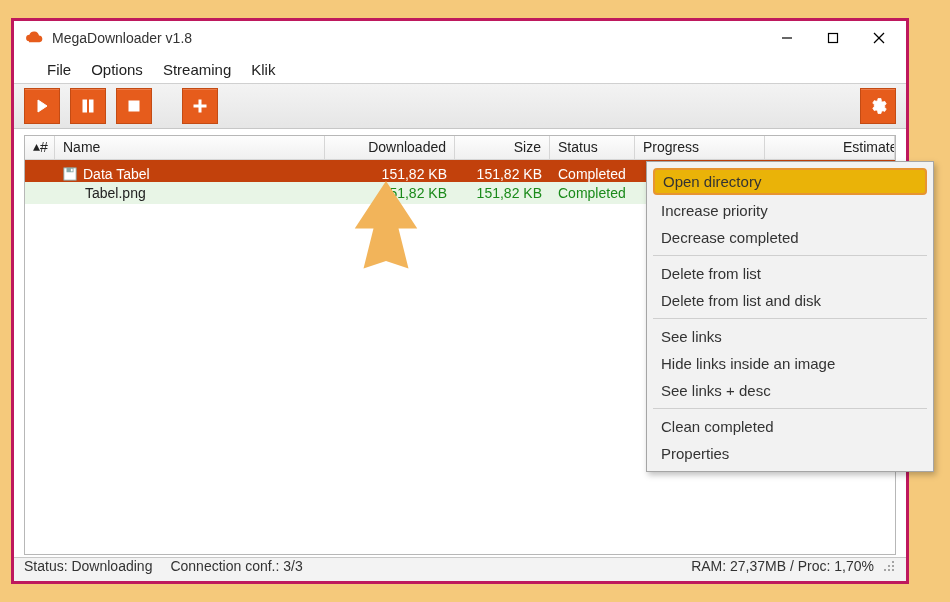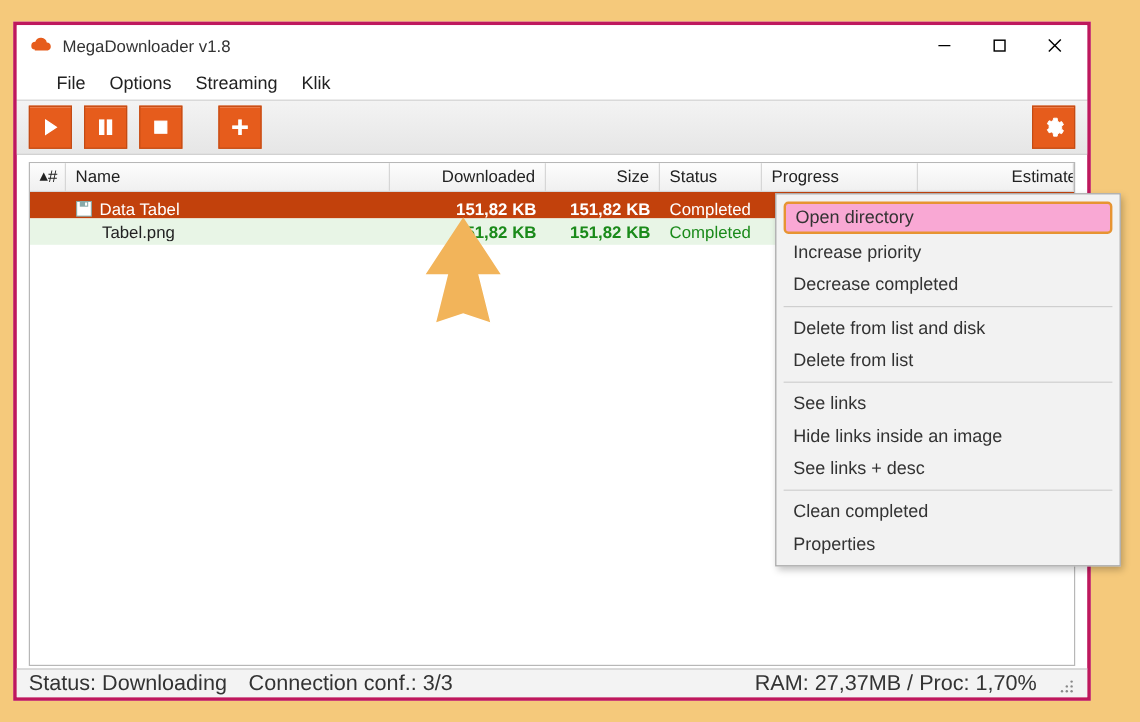--- a/index.html
+++ b/index.html
@@ -116,21 +116,21 @@
   }
   .row.child {
     background: #e8f5e6;
     align-items: center;
   }
   .row .rcell {
     padding: 0 8px;
     overflow: hidden;
     white-space: nowrap;
   }
-  .row .rcell.right { text-align: right; font-weight: bold; }
+  .row .rcell.right { text-align: right; }
   .row .c-name { display: flex; align-items: center; gap: 6px; }
   .row.sel .c-stat, .row.sel .c-down, .row.sel .c-size { color: #fff; }
   .row .green { color: #1a8a1a; }
   .row.child .c-name { padding-left: 30px; }
   .disk-icon {
     width:14px;height:14px;display:inline-flex;align-items:center;justify-content:center;
   }
 
   
   .ctxmenu {
@@ -146,21 +146,21 @@
   .ctxitem {
     padding: 5px 14px;
     font-size: 15px;
     color: #333;
   }
   .ctxitem.highlighted {
     margin: 2px 6px;
     padding: 3px 8px;
     border: 2px solid #e79432;
     border-radius: 4px;
-    background: #f9a8d4;
+    background: #eab308;
   }
   .ctxsep {
     height: 1px;
     margin: 4px 6px;
     background: #cfcfcf;
   }
 
   
   .cursor-anno {
     position: absolute;
@@ -180,27 +180,27 @@
   }
 
   
   .statusbar {
     position: absolute;
     left: 0; right: 0; bottom: 0;
     height: 24px;
     border-top: 1px solid #c7c7c7;
     background: #f3f3f3;
     display: flex;
-    align-items: center;
+    align-items: flex-start;
     padding: 0 10px;
-    font-size: 18px;
+    font-size: 14px;
     color: #333;
   }
   .statusbar .status-left { display: flex; gap: 18px; }
-  .statusbar .status-right { margin-left: auto; display:flex; align-items:center; gap:18px; }
+  .statusbar .status-right { margin-left: auto; display:flex; align-items:center; gap:8px; }
   .gripper { width:14px; height:14px; }
 
   .sort-arrow { display:inline-block; transform: translateY(-1px); }
 </style>
 </head>
 <body>
 
 <div class="window">
 
   <div class="titlebar">
@@ -311,22 +311,22 @@
       <div class="rcell c-speed"></div>
       <div class="rcell c-est"></div>
     </div>
   </div>
 
   <div class="ctxmenu">
     <div class="ctxitem highlighted">Open directory</div>
     <div class="ctxitem">Increase priority</div>
     <div class="ctxitem">Decrease completed</div>
     <div class="ctxsep"></div>
+    <div class="ctxitem">Delete from list</div>
     <div class="ctxitem">Delete from list and disk</div>
-    <div class="ctxitem">Delete from list</div>
     <div class="ctxsep"></div>
     <div class="ctxitem">See links</div>
     <div class="ctxitem">Hide links inside an image</div>
     <div class="ctxitem">See links + desc</div>
     <div class="ctxsep"></div>
     <div class="ctxitem">Clean completed</div>
     <div class="ctxitem">Properties</div>
   </div>
 
   <div class="cursor-anno">

